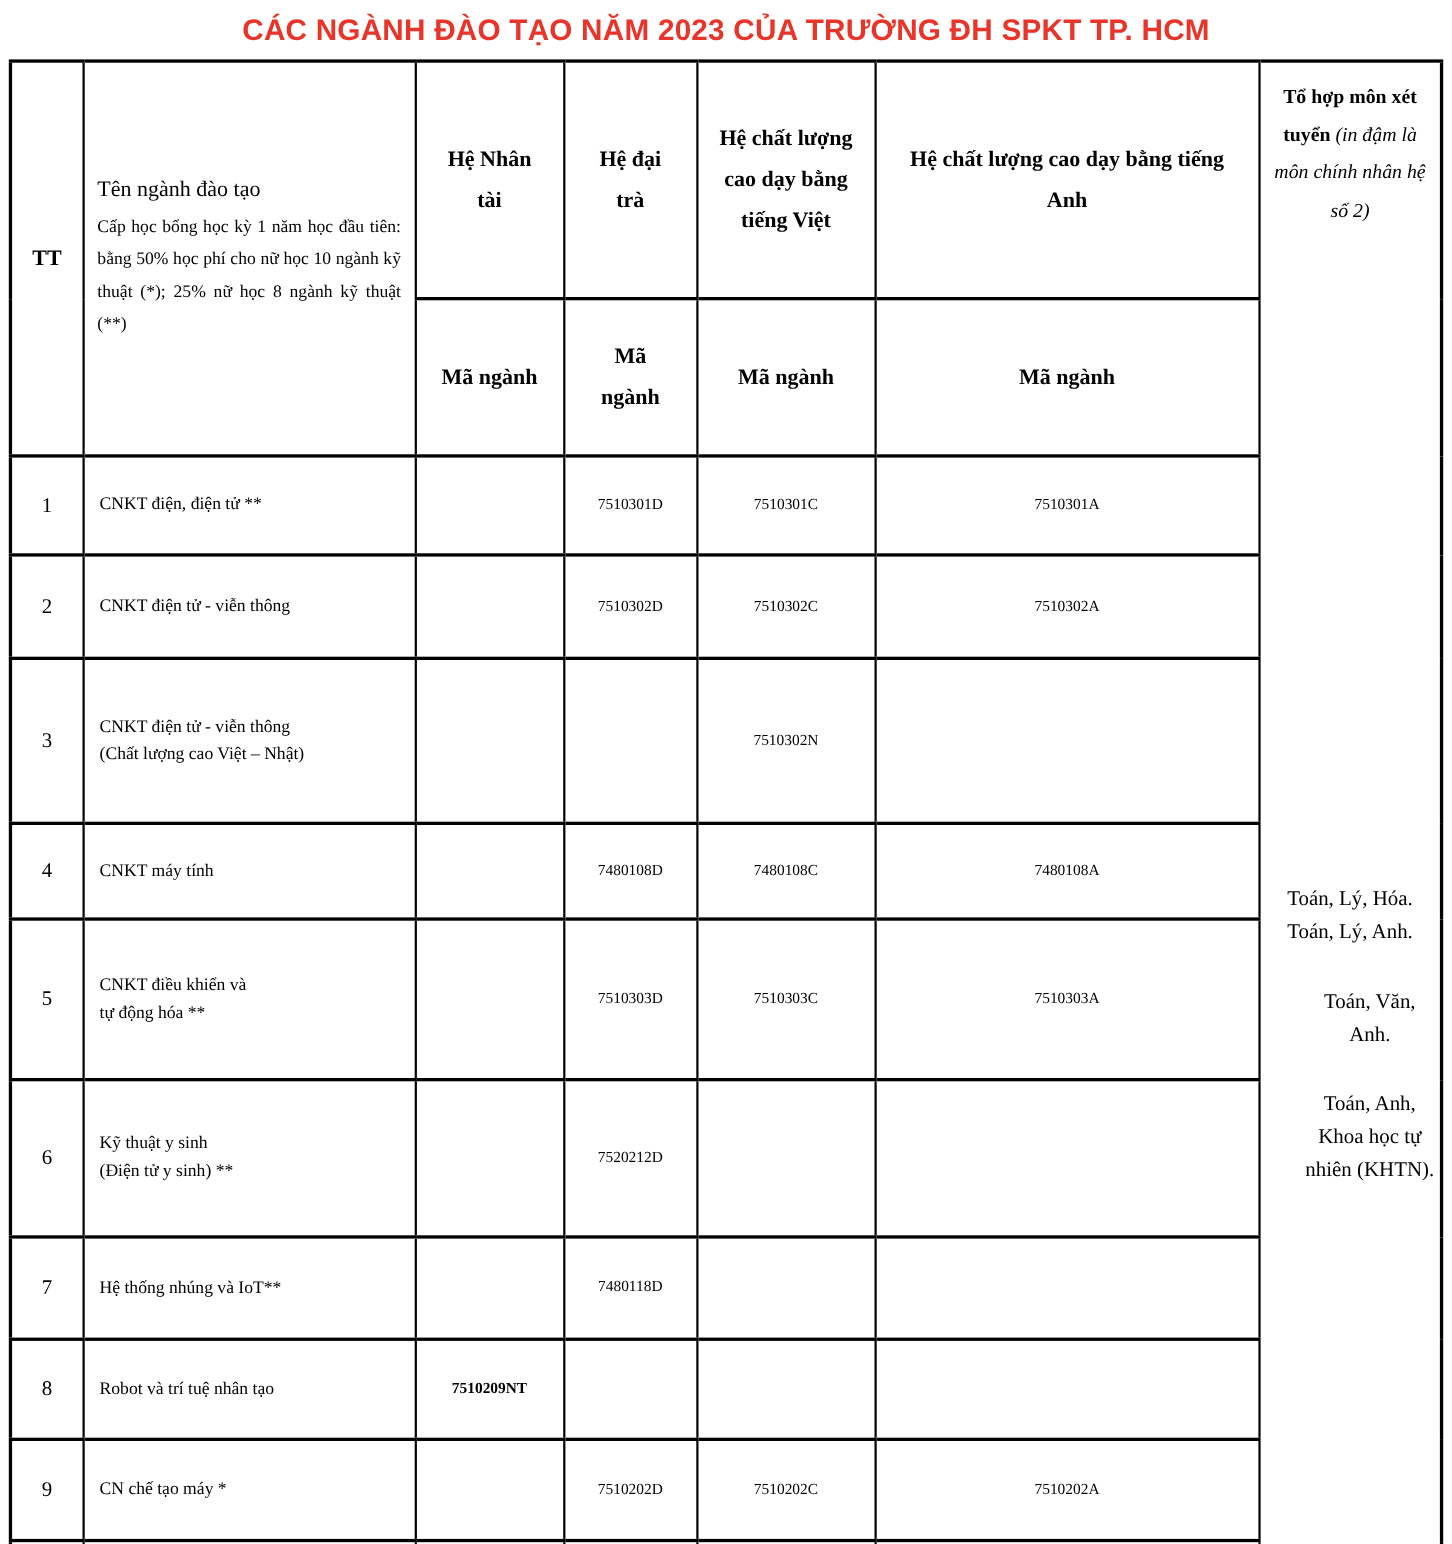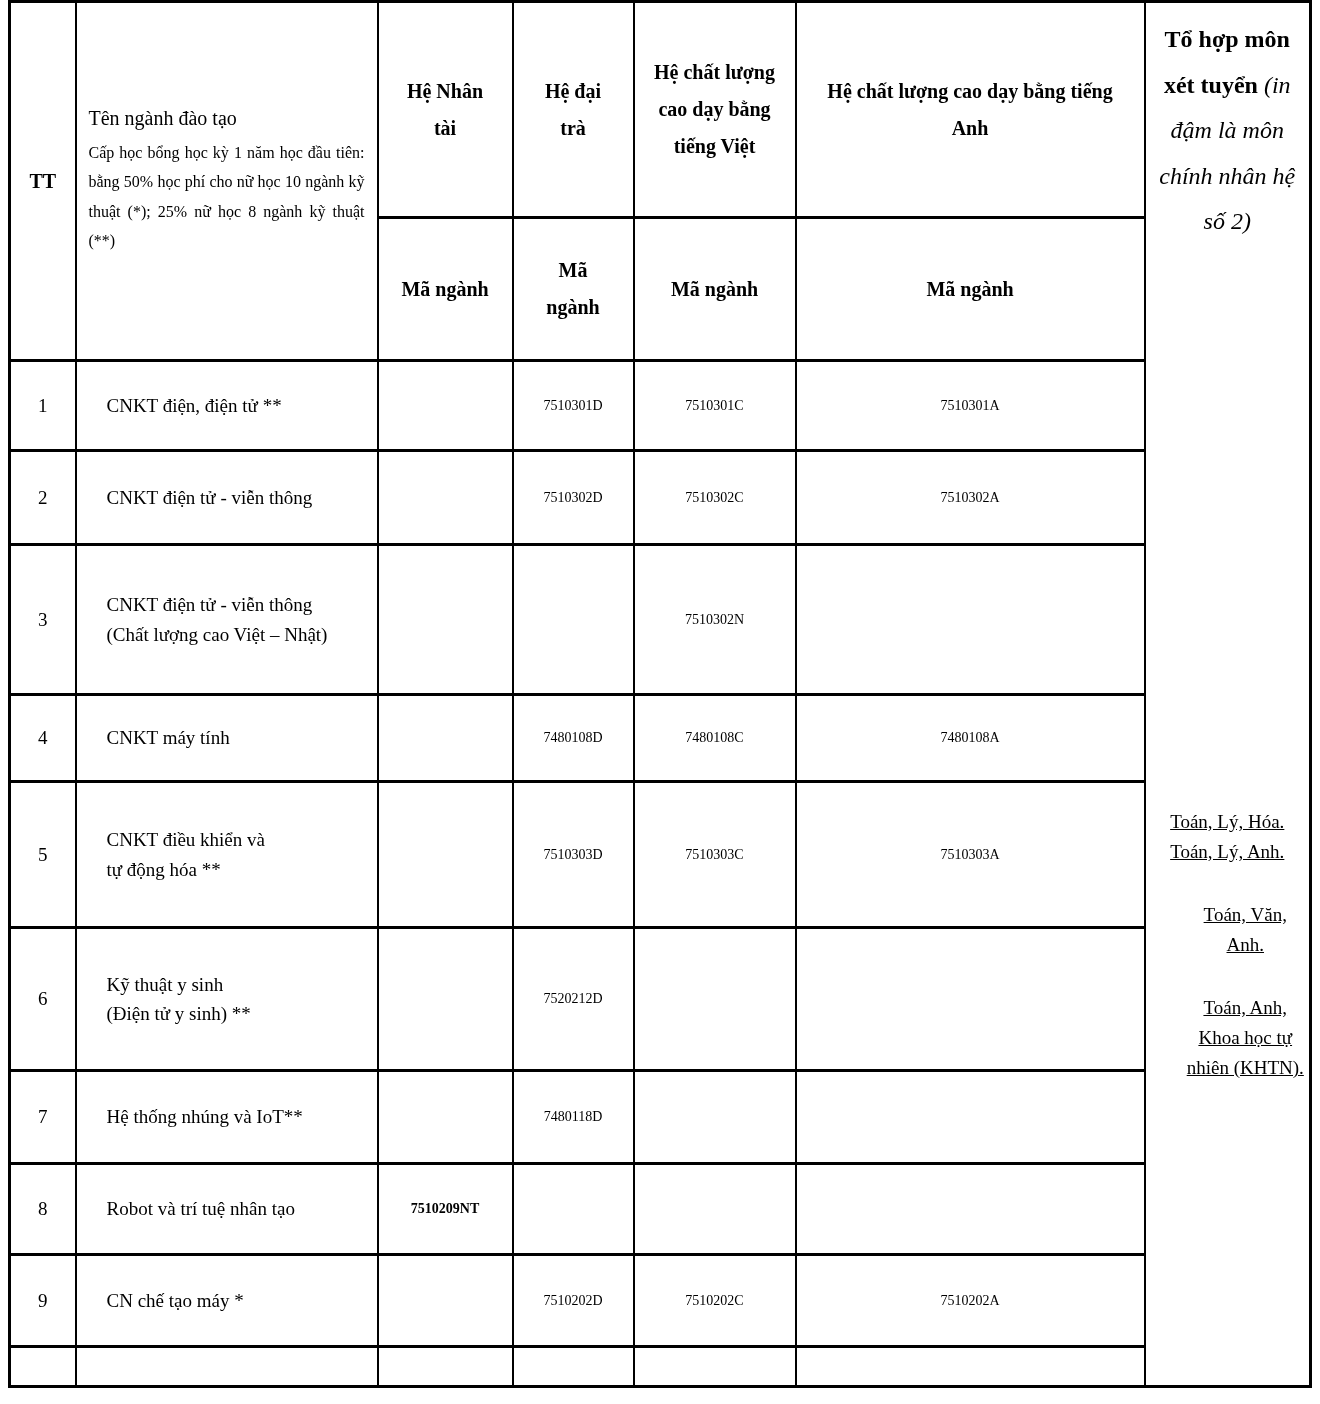--- a/index.html
+++ b/index.html
@@ -24,39 +24,40 @@
   .c { text-align:center; }
   .hb { font-weight:bold; font-size:20px; line-height:1.85; }
   .pad18 { padding:0 18px; }
   .pad24 { padding:0 24px; }
   .pad20 { padding:0 20px;margin-left:27px; }
   .tightpad { padding:0 28px; }
   .namehead { padding:0 12px; }
   .nh-title { text-align:left; font-weight:normal; font-size:20px; margin-bottom:8px; }
   .nh-note { font-size:16px; line-height:1.82; text-align:justify; }
   .tt-cell { font-size:19px; }
-  .name { font-size:19px; padding-left:30px; line-height:1.55; }
+  .name { font-size:16px; padding-left:14px; line-height:1.55; }
   .code { font-size:14px; }
   .bold { font-weight:bold; }
   .preline { white-space:pre-line; }
   .tohop { position:relative; vertical-align:top; padding:14px 8px 0 8px; }
-  .tohop-head { text-align:center; font-size:24px; line-height:1.9; }
+  .tohop-head { text-align:center; font-size:18px; line-height:1.9; }
   .tohop-head .b { font-weight:bold; }
   .tohop-head .bi { font-style:italic; }
   .combos {
-    position:absolute; top:804px; left:0; right:0;
-    text-align:center; font-size:19px; line-height:30px;text-decoration:underline;
+    position:absolute; top:746px; left:0; right:0;
+    text-align:center; font-size:19px; line-height:30px;
   }
   .combos .grp + .grp { margin-top:33px;margin-left:36px; }
 </style>
 </head>
 <body>
 
 <div class="page">
 
+  <div class="title">CÁC NGÀNH ĐÀO TẠO NĂM 2023 CỦA TRƯỜNG ĐH SPKT TP. HCM</div>
 
   <table class="main">
     <colgroup>
       <col style="width:66px">
         <col style="width:302px">
         <col style="width:135px">
       <col style="width:121px">
         <col style="width:162px">
         <col style="width:349px">
       <col style="width:166px">

